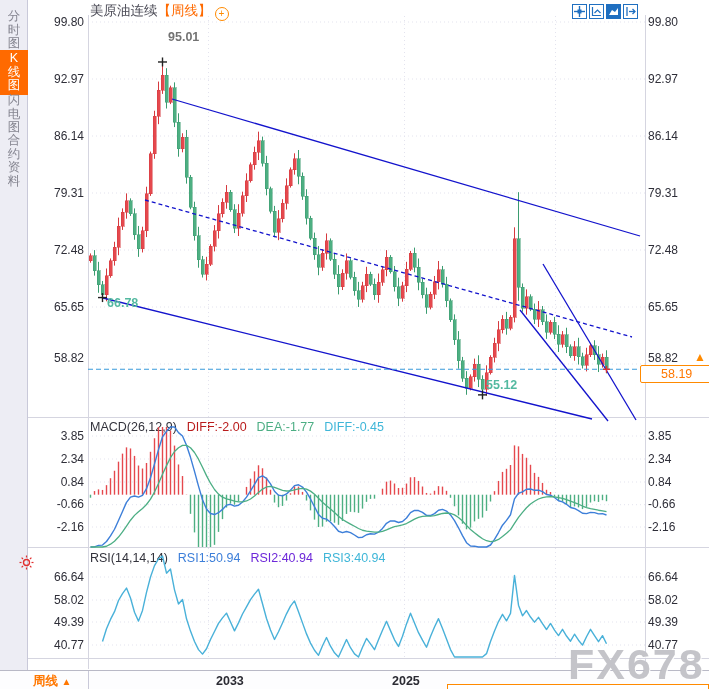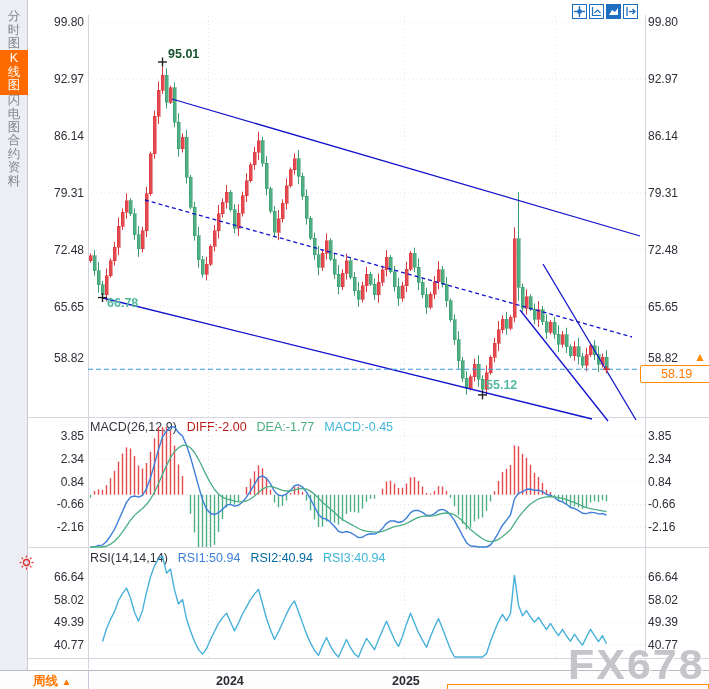--- a/index.html
+++ b/index.html
@@ -78,20 +78,23 @@
         <line x1="7.5" y1="12.5" x2="7.5" y2="14.5"></line>
       <line x1="0.5" y1="7.5" x2="2.5" y2="7.5"></line>
         <line x1="12.5" y1="7.5" x2="14.5" y2="7.5"></line>
       <line x1="2.6" y1="2.6" x2="4" y2="4"></line>
         <line x1="11" y1="11" x2="12.4" y2="12.4"></line>
       <line x1="12.4" y1="2.6" x2="11" y2="4"></line>
         <line x1="4" y1="11" x2="2.6" y2="12.4"></line>
     </g>
   </svg>
 
+  <div class="title-row">
+    <span>美原油连续</span><span class="tag">【周线】</span><span class="plus-icon">+</span>
+  </div>
 
   <div id="toolbar">
     <span class="tb">
       <svg width="11" height="11">
           <g stroke="#1f6fc0" stroke-width="1.4">
             <line x1="5.5" y1="0" x2="5.5" y2="11"></line>
             <line x1="0" y1="5.5" x2="11" y2="5.5"></line>
           </g>
           <rect x="3.5" y="3.5" width="4" height="4" fill="#1f6fc0"></rect>
         </svg>
@@ -149,24 +152,24 @@
   <div class="ax axl" style="top:570px">66.64</div>
   <div class="ax axl" style="top:593px">58.02</div>
   <div class="ax axl" style="top:615px">49.39</div>
   <div class="ax axl" style="top:638px">40.77</div>
   <div class="ax axr" style="top:570px">66.64</div>
   <div class="ax axr" style="top:593px">58.02</div>
   <div class="ax axr" style="top:615px">49.39</div>
   <div class="ax axr" style="top:638px">40.77</div>
 
   <div class="ind-head" style="top:420px">
-    <span>MACD(26,12,9)</span><span style="color:#b91c1c">DIFF:-2.00</span><span style="color:#4cae84">DEA:-1.77</span><span style="color:#3fb6d8">MACD:-0.45</span>
+    <span>MACD(26,12,9)</span><span style="color:#b91c1c">DIFF:-2.00</span><span style="color:#4cae84">DEA:-1.77</span><span style="color:#3fb6d8">DIFF:-0.45</span>
   </div>
   <div class="ind-head" style="top:551px">
-    <span>RSI(14,14,14)</span><span style="color:#3d7fd9">RSI1:50.94</span><span style="color:#0369a1">RSI2:40.94</span><span style="color:#3fb6d8">RSI3:40.94</span>
+    <span>RSI(14,14,14)</span><span style="color:#3d7fd9">RSI1:50.94</span><span style="color:#6d28d9">RSI2:40.94</span><span style="color:#3fb6d8">RSI3:40.94</span>
   </div>
 
   <svg id="chart-svg" width="709" height="689">
       <line x1="88" y1="22" x2="645" y2="22" stroke="#e3e3ee" stroke-dasharray="1,3"></line>
       <line x1="88" y1="79" x2="645" y2="79" stroke="#e3e3ee" stroke-dasharray="1,3"></line>
       <line x1="88" y1="136" x2="645" y2="136" stroke="#e3e3ee" stroke-dasharray="1,3"></line>
       <line x1="88" y1="193" x2="645" y2="193" stroke="#e3e3ee" stroke-dasharray="1,3"></line>
       <line x1="88" y1="250" x2="645" y2="250" stroke="#e3e3ee" stroke-dasharray="1,3"></line>
       <line x1="88" y1="307" x2="645" y2="307" stroke="#e3e3ee" stroke-dasharray="1,3"></line>
       <line x1="88" y1="364" x2="645" y2="364" stroke="#e3e3ee" stroke-dasharray="1,3"></line>
@@ -589,29 +592,29 @@
       <line x1="590.5" y1="494.7" x2="590.5" y2="502.50958466920645" stroke="#4daf82" stroke-width="1.4"></line>
       <line x1="594.5" y1="494.7" x2="594.5" y2="501.22686928285157" stroke="#4daf82" stroke-width="1.4"></line>
       <line x1="598.5" y1="494.7" x2="598.5" y2="501.9381381824253" stroke="#4daf82" stroke-width="1.4"></line>
       <line x1="602.5" y1="494.7" x2="602.5" y2="500.17628196691714" stroke="#4daf82" stroke-width="1.4"></line>
       <line x1="606.5" y1="494.7" x2="606.5" y2="501.211977442218" stroke="#4daf82" stroke-width="1.4"></line>
       <polyline points="90.5,547 94.5,546.8963447293448 98.5,545.3881465004343 102.5,545.0772088965823 106.5,541.4835089631188 110.5,535.9622738703697 114.5,529.2351720299495 118.5,520.5537085136095 122.5,511.4055452627609 126.5,502.3580721145146 130.5,497.11344703125013 134.5,495.9942855326099 138.5,497.15451757176504 142.5,495.38026612014306 146.5,488.6718438589563 150.5,477.69128688669923 154.5,463.85083584704836 158.5,449.6171851937938 162.5,436.80671604729787 166.5,431.2920212339769 170.5,427 174.5,427 178.5,432.6109909788702 182.5,436.0631845477131 186.5,445.22948794726005 190.5,457.3198568449419 194.5,471.32198795457936 198.5,486.05889423187847 202.5,499.75519522711977 206.5,508.97996443732745 210.5,513.5100147936174 214.5,514.5516324255415 218.5,512.7275820525414 222.5,509.40330803321 226.5,505.18291889517894 230.5,504.2914810360927 234.5,506.13904988112677 238.5,505.28370296619755 242.5,501.9583490816668 246.5,497.09778579228606 250.5,490.9691189895829 254.5,484.39954677675735 258.5,477.6800979287972 262.5,475.8683007068476 266.5,478.4049575761825 270.5,483.8368345242233 274.5,491.2337542467711 278.5,495.1374405906846 282.5,495.8976912522613 286.5,493.9450820412201 290.5,490.1306550862307 294.5,485.62517920883204 298.5,484.7332630176071 302.5,487.04473308980863 306.5,492.08102749862957 310.5,498.9533718075503 314.5,506.70311880961043 318.5,514.4484975854738 322.5,518.2399425228546 326.5,519.1317590119947 330.5,522.2073444777085 334.5,526.4760300194761 338.5,531.2687491189296 342.5,532.675868081534 346.5,531.5351109373458 350.5,532.6354851299353 354.5,534.9964109488595 358.5,537.5938723631292 362.5,537.2089789143305 366.5,534.7332592161054 370.5,533.7857151879678 374.5,534.1669531694786 378.5,532.205450697221 382.5,528.4308211169938 386.5,523.2786660770211 390.5,520.9682122300107 394.5,521.0311875666267 398.5,522.4701888979737 402.5,521.4707148538954 406.5,517.9686686386899 410.5,512.6665222462789 414.5,510.35948991893383 418.5,510.546043053704 422.5,512.3220485803337 426.5,515.3231121857519 430.5,515.508229116655 434.5,513.6057055825573 438.5,510.2099426360987 442.5,509.424510781909 446.5,511.05524638581255 450.5,514.9224922705142 454.5,520.6186137782374 458.5,527.8033971386676 462.5,535.5898525106437 466.5,542.6727123888513 470.5,545.9855318103661 474.5,546.1861677467623 478.5,547 482.5,547 486.5,547 490.5,544.999634995196 494.5,539.3813019516247 498.5,532.5391629351329 502.5,525.1782601394755 506.5,520.3914871783251 510.5,514.7793489645658 514.5,498.80820536159683 518.5,493.2487030474575 522.5,491.926885530141 526.5,489.23314376551804 530.5,488.9953900323747 534.5,490.3224674205686 538.5,490.08444010453184 542.5,491.6402826335111 546.5,494.4631531888824 550.5,495.2291611375192 554.5,497.5130116826047 558.5,500.7186380449069 562.5,501.8339334792475 566.5,504.3161742499787 570.5,507.47901047491064 574.5,508.4837395915964 578.5,510.5621827503491 582.5,513.2167785841257 586.5,513.6372308347013 590.5,512.4231893690874 594.5,512.5976903362664 598.5,513.8580920588564 602.5,513.661699196967 606.5,514.9935441148947" fill="none" stroke="#3d7fd9" stroke-width="1.4" stroke-linejoin="round"></polyline>
       <polyline points="90.5,547 94.5,547 98.5,547 102.5,547 106.5,546.2601364684175 110.5,544.2005639488079 114.5,541.2074855650362 118.5,537.0767301547509 122.5,531.9424931763529 126.5,526.0256089639852 130.5,520.2431765774382 134.5,515.3933983684725 138.5,511.74562220913106 142.5,508.47255099133343 146.5,504.51240956485805 150.5,499.1481850292263 154.5,492.0887151927907 158.5,483.5944091929913 162.5,474.2368705638526 166.5,465.64790069787745 170.5,457.64675491415767 174.5,451.5076312859516 178.5,447.7283032245353 182.5,445.3952794891709 186.5,445.3621211807887 190.5,447.7536683136193 194.5,452.46733224181133 198.5,459.1856446398248 202.5,467.2995547572838 206.5,475.6356366932925 210.5,483.21051231335747 214.5,489.4787363357943 218.5,494.1285054791437 222.5,497.18346598995697 226.5,498.7833565710014 230.5,499.88498146401963 234.5,501.13579514744106 238.5,501.96537671119233 242.5,501.9639711852872 246.5,500.990734106687 250.5,498.9864110832662 254.5,496.06903822196443 258.5,492.391250163331 262.5,489.0866602720343 266.5,486.95031973286393 270.5,486.3276226911358 274.5,487.3088490022629 278.5,488.87456731994723 282.5,490.27919210641005 286.5,491.01237009337206 290.5,490.8360270919438 294.5,489.7938575153214 298.5,488.7817386157786 302.5,488.43433751058456 306.5,489.1636755081936 310.5,491.12161476806494 314.5,494.237915576374 318.5,498.28003197819396 322.5,502.2720140871261 326.5,505.64396307209984 330.5,508.9566393532216 334.5,512.4605174864724 338.5,516.2221638129639 342.5,519.512904666678 346.5,521.9173459208115 350.5,524.0609737626363 354.5,526.2480611998809 358.5,528.5172234325306 362.5,530.2555745288905 366.5,531.1511114663335 370.5,531.6780322106604 374.5,532.1758164024241 378.5,532.1817432613834 382.5,531.4315588325055 386.5,529.8009802814086 390.5,528.034426671129 394.5,526.6337788502285 398.5,525.8010608597776 402.5,524.9349916586011 406.5,523.541727054619 410.5,521.3666860929509 414.5,519.1652468581475 418.5,517.4414060972588 422.5,516.4175345938737 426.5,516.1986501122494 430.5,516.0605659131305 434.5,515.5695938470159 438.5,514.4976636048325 442.5,513.4830330402477 446.5,512.9974757093607 450.5,513.3824790215914 454.5,514.8297059729206 458.5,517.42444420607 462.5,521.0575258669847 466.5,525.3805631713581 470.5,529.5015568991597 474.5,532.8384790686802 478.5,535.8566106570157 482.5,538.7125791752323 486.5,540.7340982361798 490.5,541.587205587983 494.5,541.1460248607113 498.5,539.4246524755956 502.5,536.5753740083716 506.5,533.3385966423623 510.5,529.626747106803 514.5,523.4630387577618 518.5,517.420171615701 522.5,512.321514398589 526.5,507.70384027197474 530.5,503.96215022405477 534.5,501.23421366335754 538.5,499.00425895159236 542.5,497.53146368797616 546.5,496.9178015881574 550.5,496.5800734980298 554.5,496.76666113494474 558.5,497.55705651693717 562.5,498.41243190939923 566.5,499.5931803775151 570.5,501.1703463969942 574.5,502.63302503591467 578.5,504.21885657880154 582.5,506.0184409798664 586.5,507.5421989508334 590.5,508.51839703448417 594.5,509.33425569484064 598.5,510.2390229676438 602.5,510.92355821350844 606.5,511.73755539378567" fill="none" stroke="#4cae84" stroke-width="1.3" stroke-linejoin="round"></polyline>
       <polyline points="102.5,641.5333831021592 106.5,628.6877132360382 110.5,619.439410455117 114.5,611.6722274469698 118.5,600.5129585098779 122.5,593.5572554490846 126.5,588.0820645229852 130.5,598.0241895359198 134.5,612.2680630409856 138.5,621.1225583423418 142.5,610.3992908613513 146.5,592.3667464106368 150.5,577.0482410602007 154.5,565.6217123951149 158.5,558.9102160729543 162.5,556 166.5,573.1663242534087 170.5,569.0309060877573 174.5,589.8204527623336 178.5,603.939843765596 182.5,599.4184693033685 186.5,618.7669536152162 190.5,631.122989776827 194.5,641.5251054228213 198.5,649.6051775556172 202.5,654.1186037940901 206.5,648.7387124379674 210.5,639.5024531512386 214.5,631.4811850496961 218.5,623.3692540999401 222.5,617.8434116874485 226.5,613.1339811595913 230.5,622.0727023586079 234.5,630.8595310968439 238.5,622.8699125382324 242.5,614.0306609613211 246.5,606.8545585485294 250.5,599.6430970408029 254.5,594.1768700475036 258.5,589.205471826082 262.5,603.7783765239429 266.5,618.5288263943978 270.5,629.9065232755213 274.5,639.4575524929629 278.5,631.7415699285268 282.5,622.9627768932462 286.5,613.8333870218747 290.5,606.0680454629932 294.5,600.9417117676793 298.5,611.6358444885682 302.5,622.8724985947065 306.5,633.88681981623 310.5,643.1051444657021 314.5,650.2226926083151 318.5,655.3198424594652 322.5,645.6934005537564 326.5,637.5302040172062 330.5,646.1961759196118 334.5,652.8029398623373 338.5,657 342.5,648.308622572092 346.5,639.5476937377257 350.5,647.7403871699687 354.5,653.8893340489749 358.5,657 362.5,647.1786609510993 366.5,638.4556850012067 370.5,643.9323257610504 374.5,649.6835350750332 378.5,639.6778021111181 382.5,630.2157786133967 386.5,621.2782234927072 390.5,630.6296856850352 394.5,639.7711628406175 398.5,646.4223872300831 402.5,636.3123462077716 406.5,623.8863645213002 410.5,613.1828032631865 414.5,623.0276290184661 418.5,632.6649337108937 422.5,640.155028013945 426.5,647.2274893437447 430.5,636.4758295254699 434.5,627.0158831986091 438.5,618.6634279790583 442.5,628.4215265312672 446.5,638.8928950679531 450.5,649.6164374544026 454.5,657 458.5,657 462.5,657 466.5,657 470.5,657 474.5,657 478.5,657 482.5,657 486.5,653.6578445738028 490.5,641.5291391597382 494.5,630.9075725491062 498.5,621.5602221086936 502.5,614.342554053236 506.5,620.8409512188459 510.5,613.3650884532656 514.5,575.374318169657 518.5,605.177445847637 522.5,615.8230942741651 526.5,610.5107941407073 530.5,617.02879867171 534.5,622.1775252350311 538.5,617.3400906340355 542.5,623.7163501495253 546.5,629.5113844173121 550.5,623.4628604301382 554.5,630.0424955366296 558.5,635.5402466255582 562.5,629.2820948142262 566.5,636.0472716637315 570.5,641.2100528468567 574.5,634.2243233332732 578.5,640.2277180907129 582.5,645.1124494438185 586.5,636.737935092054 590.5,629.3126820922491 594.5,635.5927781072231 598.5,641.6684741942275 602.5,635.6541219925377 606.5,643.7168712537779" fill="none" stroke="#49b1d9" stroke-width="1.4" stroke-linejoin="round"></polyline>
     </svg>
 
-  <div class="anno lvl2" style="left:168px;top:47px;color:#14532d">95.01</div>
+  <div class="anno lvl2" style="left:168px;top:30px;color:#737373">95.01</div>
   <div class="anno lvl2" style="left:107px;top:296px;color:#53b9a0">66.78</div>
   <div class="anno lvl2" style="left:486px;top:378px;color:#53b9a0">55.12</div>
   <div class="last-box lvl2">58.19</div>
   <div class="up-arrow lvl2">▲</div>
 
   <div id="watermark">FX678</div>
 
   <div id="bottombar">
     <span class="period-btn"><span>周线</span> <span style="font-size:10px">▲</span></span>
     <span class="bb-sep"></span>
-    <span class="ybl" style="left:216px">2024</span>
+    <span class="ybl" style="left:216px">2033</span>
     <span class="ybl" style="left:392px">2025</span>
   </div>
   <div class="cut-box"></div>
 
 </div>
 
 </body></html>

